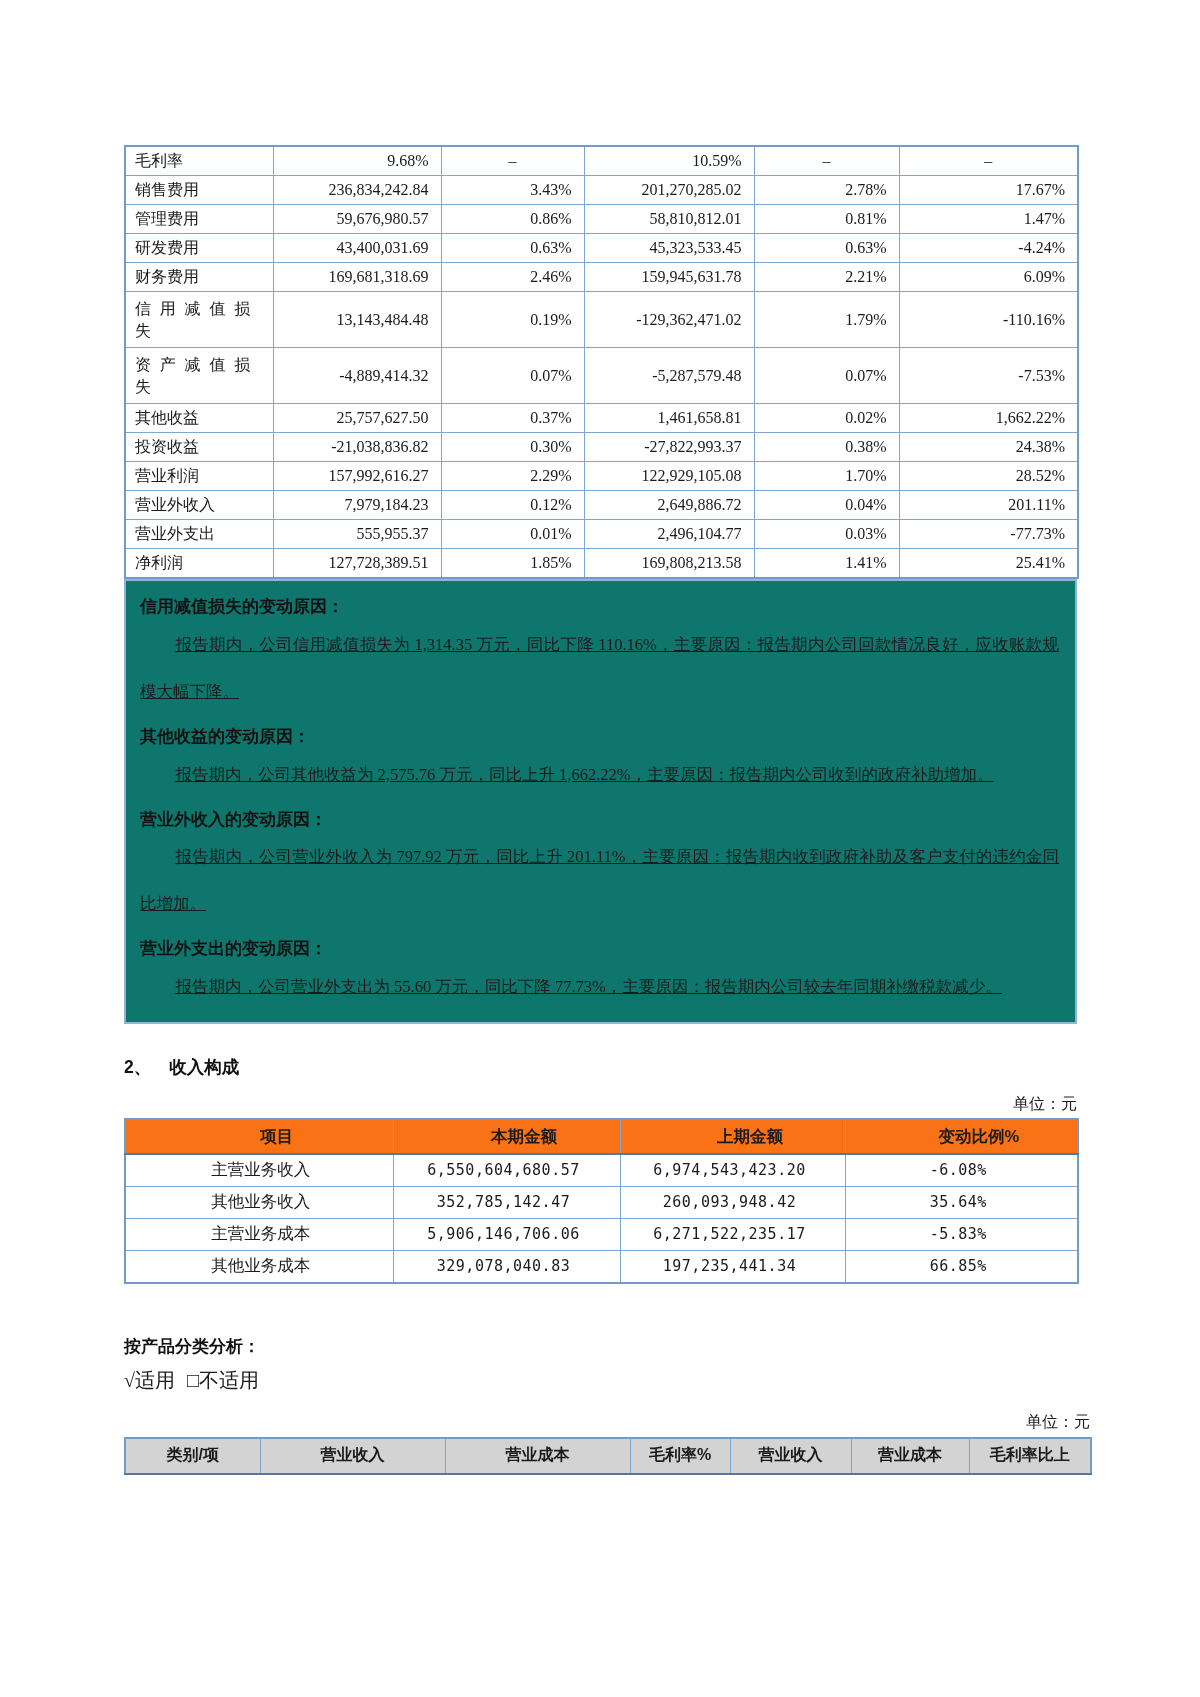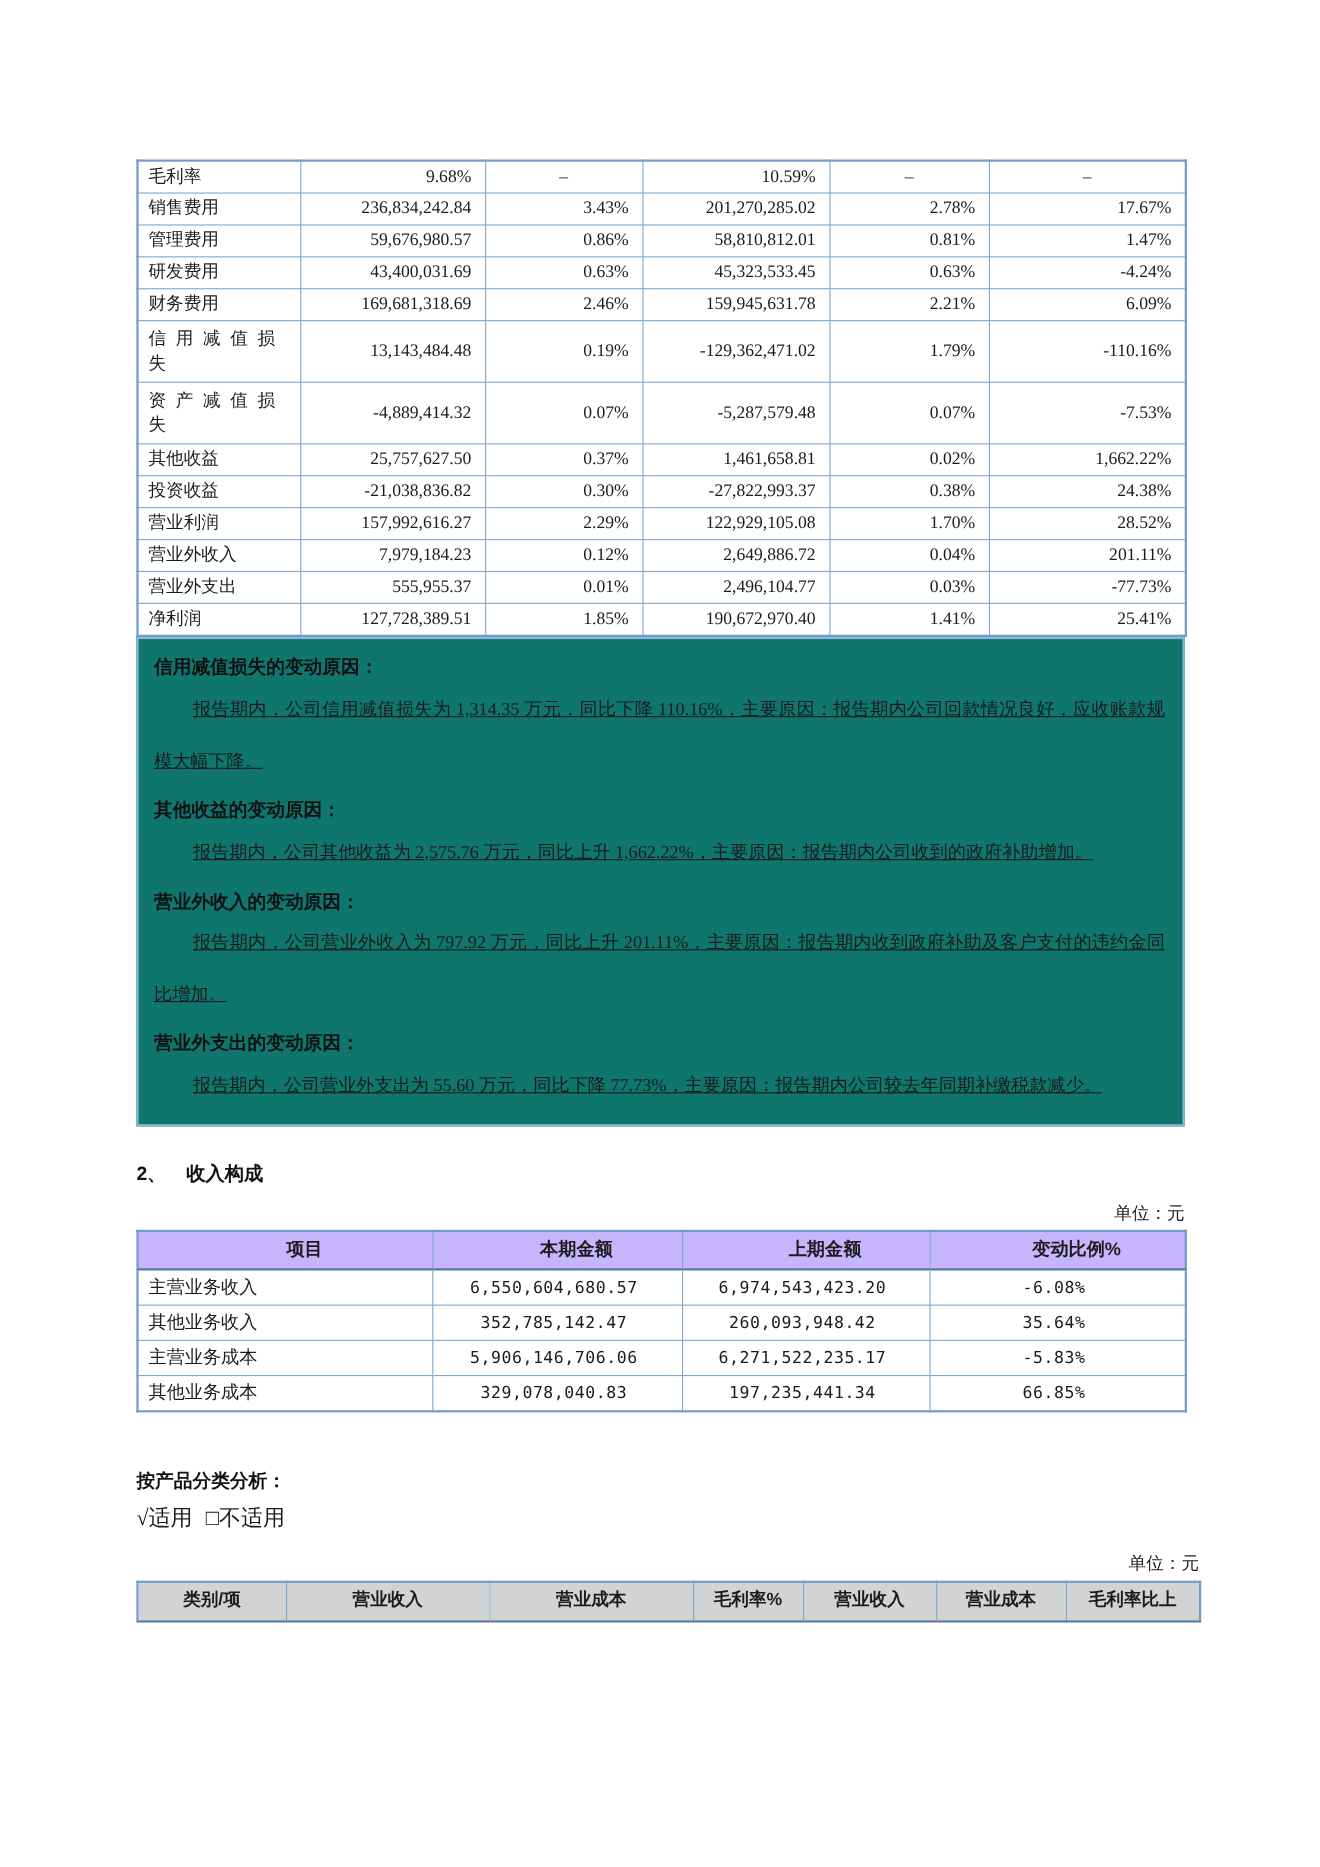--- a/index.html
+++ b/index.html
@@ -72,34 +72,34 @@
     text-align:right;
     font-size:16px;
     line-height:1.4;
   }
   .t2{
     width:953px;
     margin:3px 0 0 124px;
     border:2px solid #6f9cc9;
   }
   .t2 th{
-    background:#c4b5fd;
+    background:#f97316;
     border:1px solid #7fa6cf;
     border-bottom:2.5px solid #54799f;
     font:bold 16.5px/1.3 "Liberation Sans", sans-serif;
     height:31px;
     text-align:center;
     padding-left:36px;
   }
   .t2 td{
     border:1px solid #7fa6cf;
     height:29px;
     font-size:16.5px;
   }
-  .t2 td.item2{text-align:left;padding:1px 6px 1px 9px;}
+  .t2 td.item2{text-align:center;padding:1px 6px 1px 9px;}
   .t2 td.money{
     text-align:center;
     padding:1px 10px 1px 4px;
     font-family:"DejaVu Sans Mono", monospace;
     font-size:15px;
     letter-spacing:0.5px;
   }
   
   .product-heading{
     margin:50px 0 0 124px;
@@ -237,21 +237,21 @@
         <td class="num">555,955.37</td>
         <td class="num">0.01%</td>
         <td class="num">2,496,104.77</td>
         <td class="num">0.03%</td>
         <td class="num">-77.73%</td>
       </tr>
       <tr>
         <td class="item">净利润</td>
         <td class="num">127,728,389.51</td>
         <td class="num">1.85%</td>
-        <td class="num">190,672,970.40</td>
+        <td class="num">169,808,213.58</td>
         <td class="num">1.41%</td>
         <td class="num">25.41%</td>
       </tr>
     </tbody>
   </table>
 
 
   <div class="reason-box">
     <div>
       <div class="reason-title">信用减值损失的变动原因：</div>

